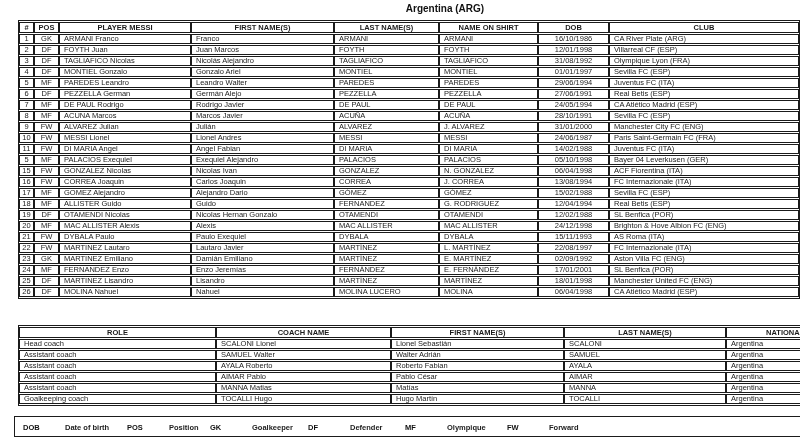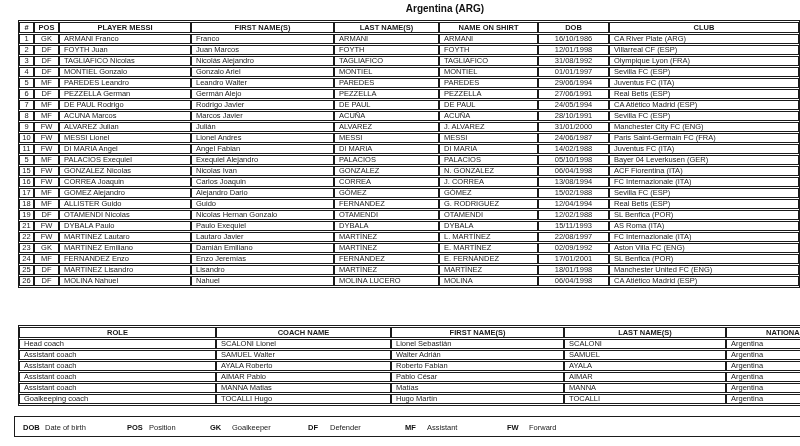--- a/index.html
+++ b/index.html
@@ -29,21 +29,21 @@
   #coaches-table{left:18px;top:325px;width:837px;}
   .legend-box{
     position:absolute;left:14px;top:416px;width:846px;height:19px;
     border:1.5px solid #1b1b1b;background:#fff;
   }
   .legend-pair{
     position:absolute;top:50%;transform:translateY(-50%);
     display:flex;align-items:center;font-size:7.5px;white-space:nowrap;
   }
   .legend-abbr{font-weight:bold;min-width:18px;color:#111;}
-  .legend-label{margin-left:4px;color:#222;}
+  .legend-label{margin-left:24px;color:#222;font-weight:bold;}
 </style>
 </head>
 <body>
 
 <div class="page-title">Argentina (ARG)</div>
 
 <table class="doc" id="squad-table">
   <colgroup>
     <col style="width:15px">
       <col style="width:25px">
@@ -231,20 +231,30 @@
         <td>19</td>
         <td>DF</td>
         <td>OTAMENDI Nicolas</td>
         <td>Nicolas Hernan Gonzalo</td>
         <td>OTAMENDI</td>
         <td>OTAMENDI</td>
         <td>12/02/1988</td>
         <td>SL Benfica (POR)</td>
       </tr>
       <tr>
+        <td>20</td>
+        <td>MF</td>
+        <td>MAC ALLISTER Alexis</td>
+        <td>Alexis</td>
+        <td>MAC ALLISTER</td>
+        <td>MAC ALLISTER</td>
+        <td>24/12/1998</td>
+        <td>Brighton &amp; Hove Albion FC (ENG)</td>
+      </tr>
+      <tr>
         <td>21</td>
         <td>FW</td>
         <td>DYBALA Paulo</td>
         <td>Paulo Exequiel</td>
         <td>DYBALA</td>
         <td>DYBALA</td>
         <td>15/11/1993</td>
         <td>AS Roma (ITA)</td>
       </tr>
       <tr>
@@ -375,19 +385,19 @@
     <span class="legend-pair" style="left: 195px;">
       <span class="legend-abbr">GK</span>
       <span class="legend-label">Goalkeeper</span>
     </span>
     <span class="legend-pair" style="left: 293px;">
       <span class="legend-abbr">DF</span>
       <span class="legend-label">Defender</span>
     </span>
     <span class="legend-pair" style="left: 390px;">
       <span class="legend-abbr">MF</span>
-      <span class="legend-label">Assistant</span>
+      <span class="legend-label">Olympique</span>
     </span>
     <span class="legend-pair" style="left: 492px;">
       <span class="legend-abbr">FW</span>
       <span class="legend-label">Forward</span>
     </span>
   </div>
 
 </body></html>

